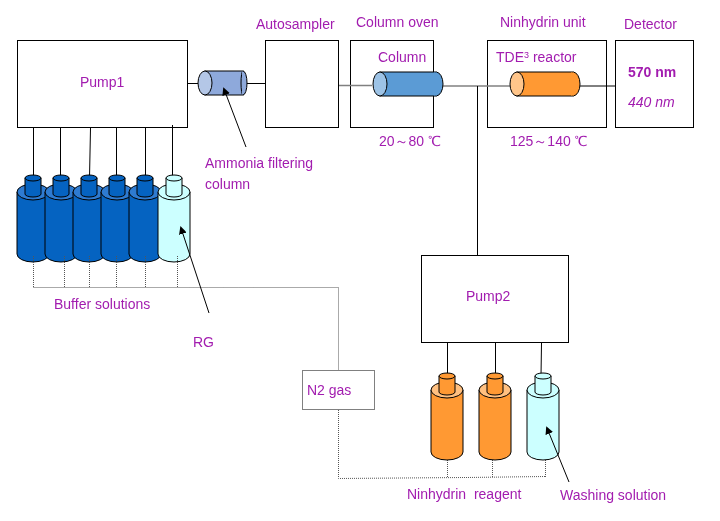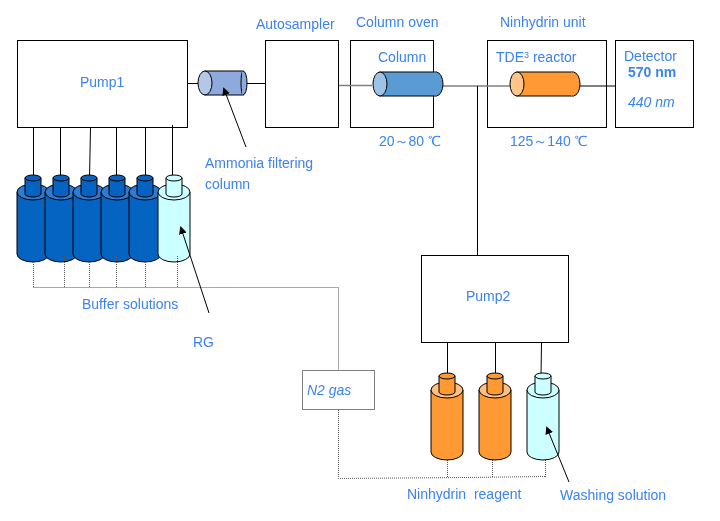--- a/index.html
+++ b/index.html
@@ -1,18 +1,18 @@
 <!DOCTYPE html>
 <html><head>
   <meta charset="utf-8">
   <style>
     html, body { margin: 0; padding: 0; background: #ffffff; }
     body { width: 720px; height: 521px; position: relative; overflow: hidden; font-family: "Liberation Sans", sans-serif; }
     svg { position: absolute; left: 0; top: 0; }
-    .lbl { position: absolute; font-size: 14px; color: #3b82f6; white-space: nowrap; line-height: 16px; }
+    .lbl { position: absolute; font-size: 14px; color: #a21caf; white-space: nowrap; line-height: 16px; }
     .sup { font-size: 9px; vertical-align: top; position: relative; top: -2px; }
   </style>
 </head>
 <body>
 
 <svg width="720" height="521" viewBox="0 0 720 521">
   <defs>
     <marker id="arrowhead" markerWidth="8" markerHeight="8" refX="6" refY="4" orient="auto">
       <path d="M0,0 L8,4 L0,8 Z" fill="#000"></path>
     </marker>
@@ -150,23 +150,23 @@
 </svg>
 
 <div class="lbl" style="left:80px;top:74px;">Pump1</div>
 <div class="lbl" style="left:256px;top:16px;">Autosampler</div>
 <div class="lbl" style="left:356px;top:14px;">Column oven</div>
 <div class="lbl" style="left:378px;top:49px;">Column</div>
 <div class="lbl" style="left:379px;top:133px;">20～80 ℃</div>
 <div class="lbl" style="left:500px;top:14px;">Ninhydrin unit</div>
 <div class="lbl" style="left:496px;top:49px;"><span>TDE</span><span class="sup">3</span><span> reactor</span></div>
 <div class="lbl" style="left:510px;top:133px;">125～140 ℃</div>
-<div class="lbl" style="left:624px;top:16px;margin-top:32px;">Detector</div>
+<div class="lbl" style="left:624px;top:16px;">Detector</div>
 <div class="lbl" style="left:628px;top:64px;font-weight:bold;">570 nm</div>
 <div class="lbl" style="left:628px;top:94px;font-style:italic;">440 nm</div>
 <div class="lbl" style="left:205px;top:155px;">Ammonia filtering</div>
 <div class="lbl" style="left:205px;top:176px;">column</div>
-<div class="lbl" style="left:54px;top:296px;margin-left:28px;">Buffer solutions</div>
+<div class="lbl" style="left:54px;top:296px;">Buffer solutions</div>
 <div class="lbl" style="left:193px;top:334px;">RG</div>
 <div class="lbl" style="left:466px;top:288px;">Pump2</div>
-<div class="lbl" style="left:307px;top:382px;font-style:italic;">N2 gas</div>
+<div class="lbl" style="left:307px;top:382px;">N2 gas</div>
 <div class="lbl" style="left:407px;top:486px;white-space:pre;">Ninhydrin  reagent</div>
 <div class="lbl" style="left:560px;top:487px;">Washing solution</div>
 
 </body></html>

